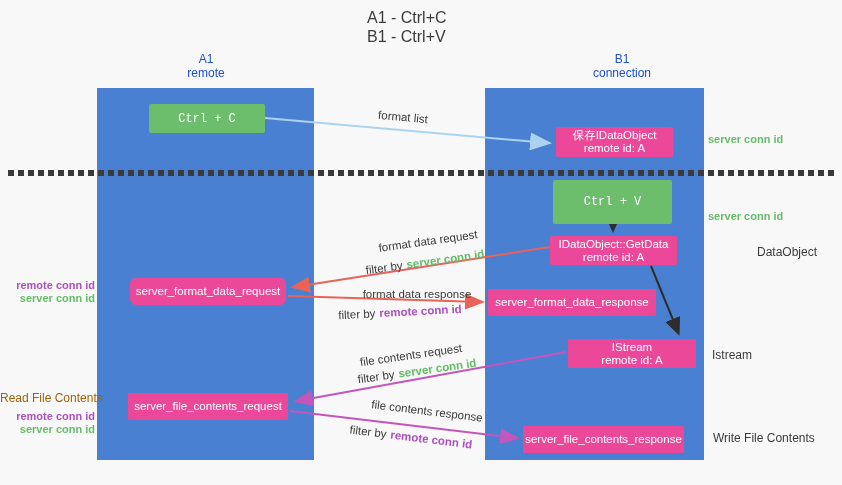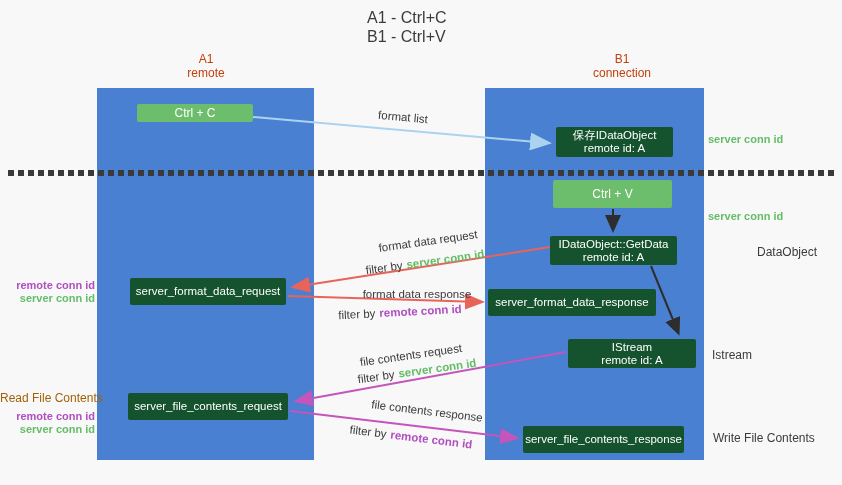--- a/index.html
+++ b/index.html
@@ -13,21 +13,21 @@
     font-family: "Liberation Sans", "DejaVu Sans", sans-serif;
     color: #3b3b3b;
     padding-left: 24px;
   }
   .title {
     position: absolute; left: 367px; top: 8px;
     font-size: 16px; line-height: 19px; color: #3b3b3b;
   }
   .lane-header {
     position: absolute; top: 52px; width: 120px;
-    text-align: center; font-size: 12px; line-height: 14px; color: #c2410c;
+    text-align: center; font-size: 12px; line-height: 14px; color: #1d4ed8;
   }
   .lane-header.a { left: 146px; }
   .lane-header.b { left: 562px; }
   .lane {
     position: absolute; top: 88px; height: 372px;
     background: #4a80d2;
   }
   .lane.a { left: 97px;  width: 217px; }
   .lane.b { left: 485px; width: 219px; }
 
@@ -37,27 +37,27 @@
     position: absolute; left: 8px; top: 170px; width: 828px; height: 6px;
     background: repeating-linear-gradient(90deg, #3a3a3a 0 6px, transparent 6px 10px);
   }
 
   .node {
     position: absolute; display: flex; flex-direction: column;
     align-items: center; justify-content: center;
     color: #fff; border-radius: 2px; text-align: center;
   }
   .node.green  { background: #6cbd6c; font-size: 12px; }
-  .node.orange { background: #14532d; font-size: 11.5px; line-height: 13px; }
-
-  .n-ctrl-c   { left: 137px; top: 104px; width: 116px; height: 18px; }
+  .node.orange { background: #ec4899; font-size: 11.5px; line-height: 13px; }
+
+  .n-ctrl-c   { left: 149px; top: 104px; width: 116px; height: 29px; font-family: Liberation Mono, monospace; }
   .n-save     { left: 556px; top: 127px; width: 117px; height: 30px; }
-  .n-ctrl-v   { left: 553px; top: 180px; width: 119px; height: 28px; }
+  .n-ctrl-v   { left: 553px; top: 180px; width: 119px; height: 44px; font-family: Liberation Mono, monospace; }
   .n-getdata  { left: 550px; top: 236px; width: 127px; height: 29px; }
-  .n-freq     { left: 130px; top: 278px; width: 156px; height: 27px; }
+  .n-freq     { left: 130px; top: 278px; width: 156px; height: 27px; border-radius: 6px; }
   .n-fresp    { left: 488px; top: 289px; width: 168px; height: 27px; text-align: right; }
   .n-istream  { left: 568px; top: 339px; width: 128px; height: 29px; }
   .n-filereq  { left: 128px; top: 393px; width: 160px; height: 27px; }
   .n-fileresp { left: 523px; top: 426px; width: 161px; height: 27px; }
 
   .lbl {
     position: absolute; white-space: nowrap;
     font-size: 11.5px; color: #3b3b3b;
     transform: translate(-50%, -50%);
   }

